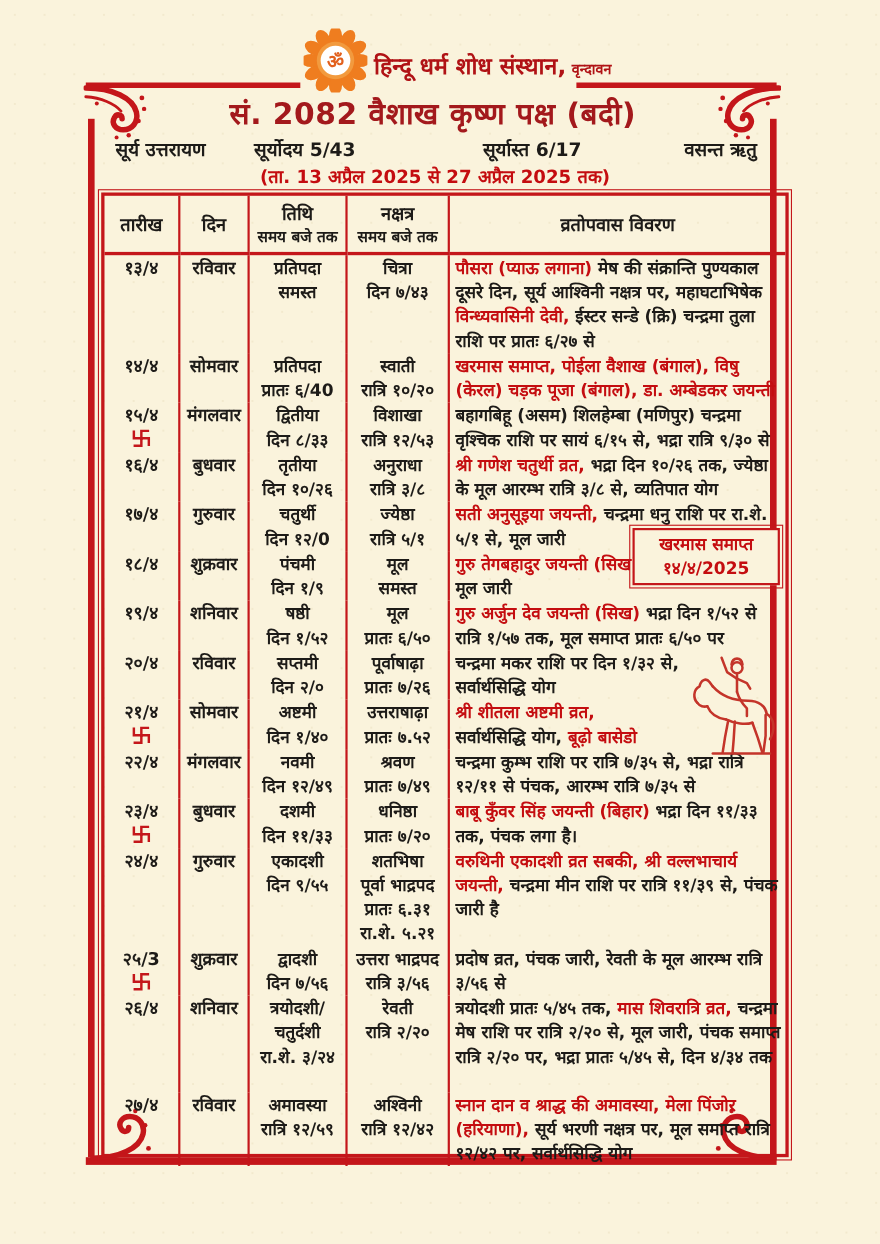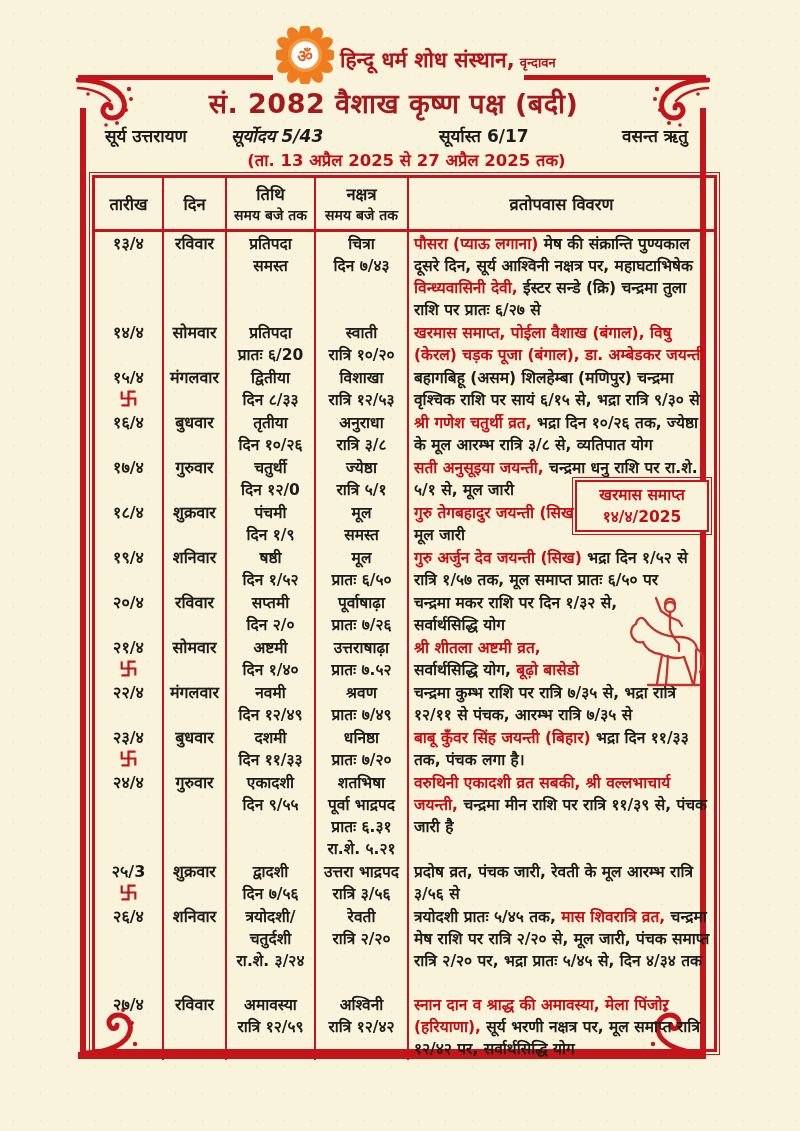--- a/index.html
+++ b/index.html
@@ -41,22 +41,22 @@
   
   .logo{position:absolute;left:276px;top:26px;width:58px;height:58px;}
   .org{position:absolute;left:340px;top:45px;white-space:nowrap;}
   .org .org-name{font-size:21px;font-weight:bold;color:#b01215;}
   .org .org-place{font-size:13px;font-weight:bold;color:#b01215;}
   
   .title-wrap{position:absolute;left:81px;top:84px;width:625px;text-align:center;}
   .main-title{font-size:27px;font-weight:bold;color:var(--maroon);letter-spacing:.5px;}
   .info-row{position:absolute;left:81px;top:124px;width:625px;height:24px;font-size:17px;font-weight:bold;color:var(--ink);}
   .info-row span{position:absolute;white-space:nowrap;}
-  .i1{left:24px;} .i2{left:150px;font-style:italic;} .i3{left:358px;} .i4{right:18px;}
-  .date-range{position:absolute;left:94px;top:148px;width:625px;text-align:center;
+  .i1{left:24px;} .i2{left:150px;} .i3{left:358px;} .i4{right:18px;}
+  .date-range{position:absolute;left:83px;top:148px;width:625px;text-align:center;
               font-size:16.5px;font-weight:bold;color:var(--dred);}
   
   .table-box{
     position:absolute;left:92px;top:175px;width:625px;height:877px;
     border:3px solid var(--red);
     outline:1px solid var(--red);outline-offset:2px;
     background:transparent;
   }
   table{width:100%;height:100%;border-collapse:collapse;table-layout:fixed;}
   col.c1{width:68px;} col.c2{width:63px;} col.c3{width:89px;} col.c4{width:93px;}
@@ -222,21 +222,21 @@
         </tr>
         <tr style="height: 44px;">
           <td>
             <div class="date-val">१४/४</div>
           </td>
           <td>
             <div class="day-val">सोमवार</div>
           </td>
           <td>
             <div>प्रतिपदा</div>
-            <div>प्रातः ६/20</div>
+            <div>प्रातः ६/40</div>
           </td>
           <td>
             <div>स्वाती</div>
             <div>रात्रि १०/२०</div>
           </td>
           <td><span class="seg-red">खरमास समाप्त, पोईला वैशाख (बंगाल), विषु (केरल) चड़क पूजा (बंगाल), डा. अम्बेडकर जयन्ती</span></td>
         </tr>
         <tr style="height: 44px;">
           <td>
             <div class="date-val">१५/४</div>

